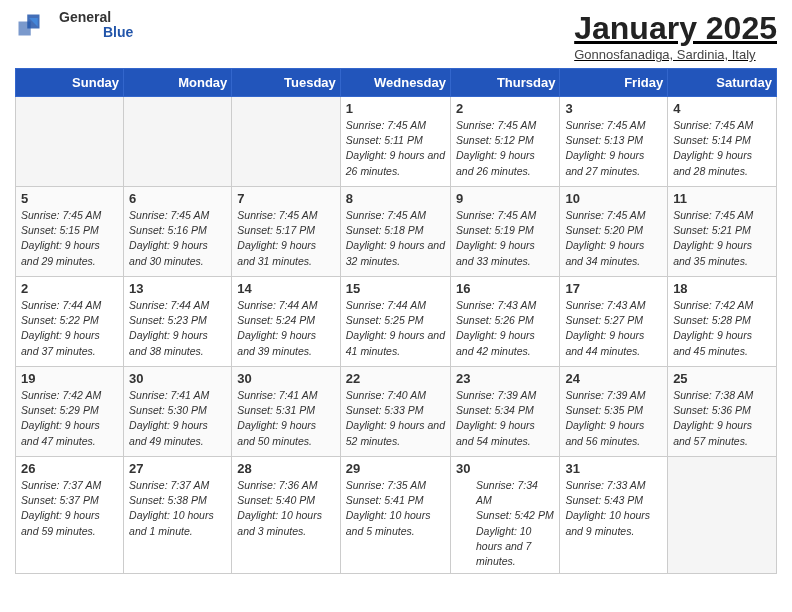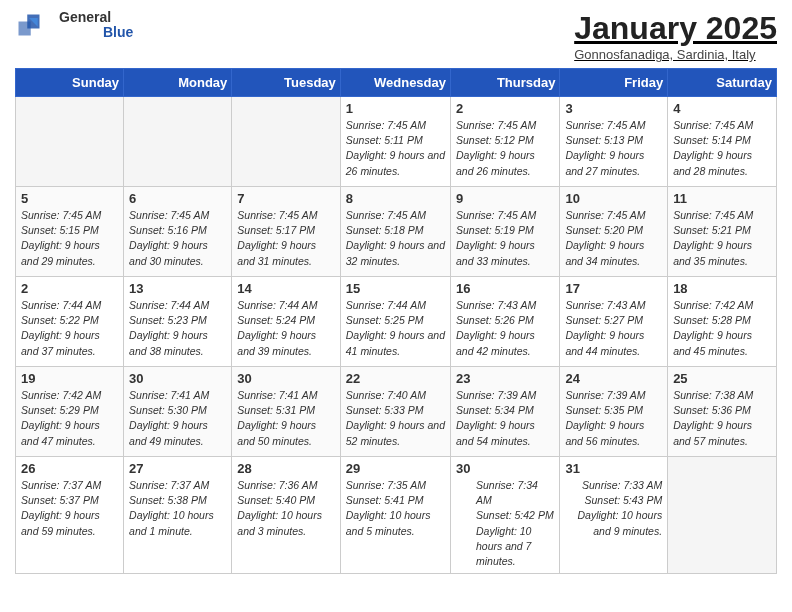--- a/index.html
+++ b/index.html
@@ -323,21 +323,21 @@
 Daylight: 10 hours and 5 minutes.</div>
           </td>
           <td>
             <span class="day-num">30</span>
             <div class="day-info" style="white-space: pre-line; margin-left: 20px;">Sunrise: 7:34 AM
 Sunset: 5:42 PM
 Daylight: 10 hours and 7 minutes.</div>
           </td>
           <td>
             <span class="day-num">31</span>
-            <div class="day-info" style="white-space: pre-line; text-align: right;">Sunrise: 7:33 AM
+            <div class="day-info" style="white-space: pre-line;">Sunrise: 7:33 AM
 Sunset: 5:43 PM
 Daylight: 10 hours and 9 minutes.</div>
           </td>
           <td class="empty"></td>
         </tr>
       </tbody>
   </table>
 </div>
 
 </body></html>

